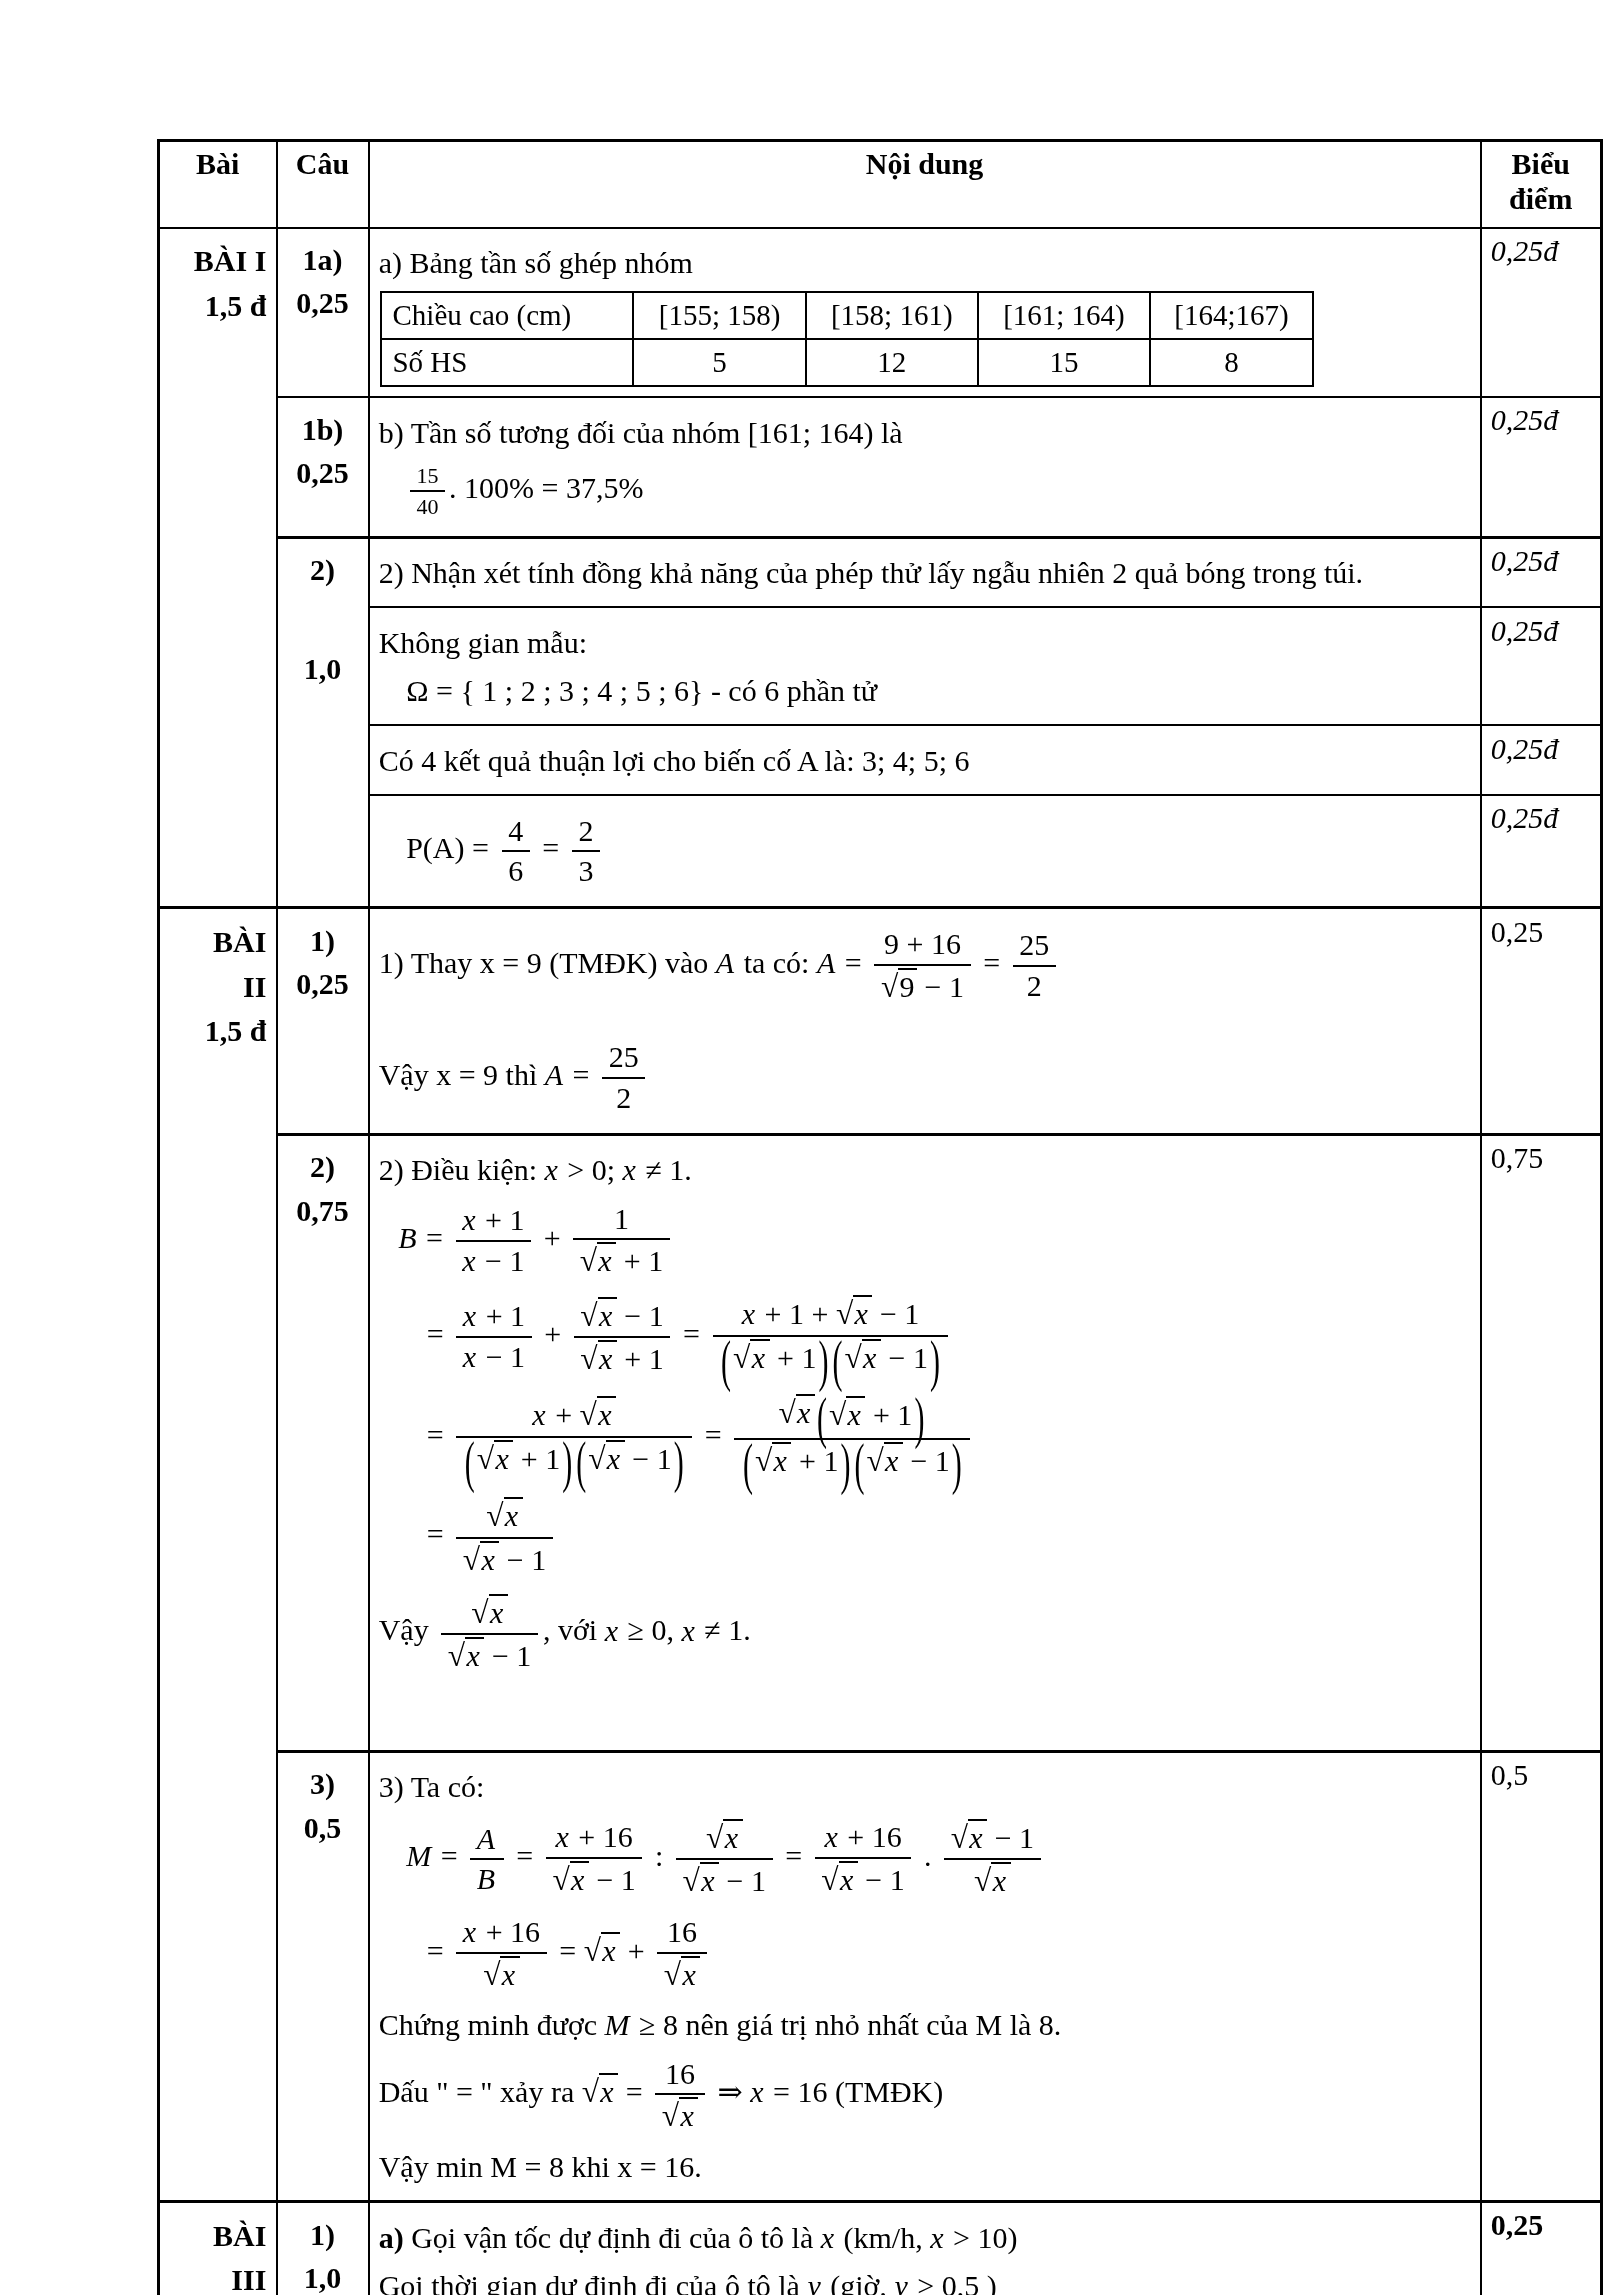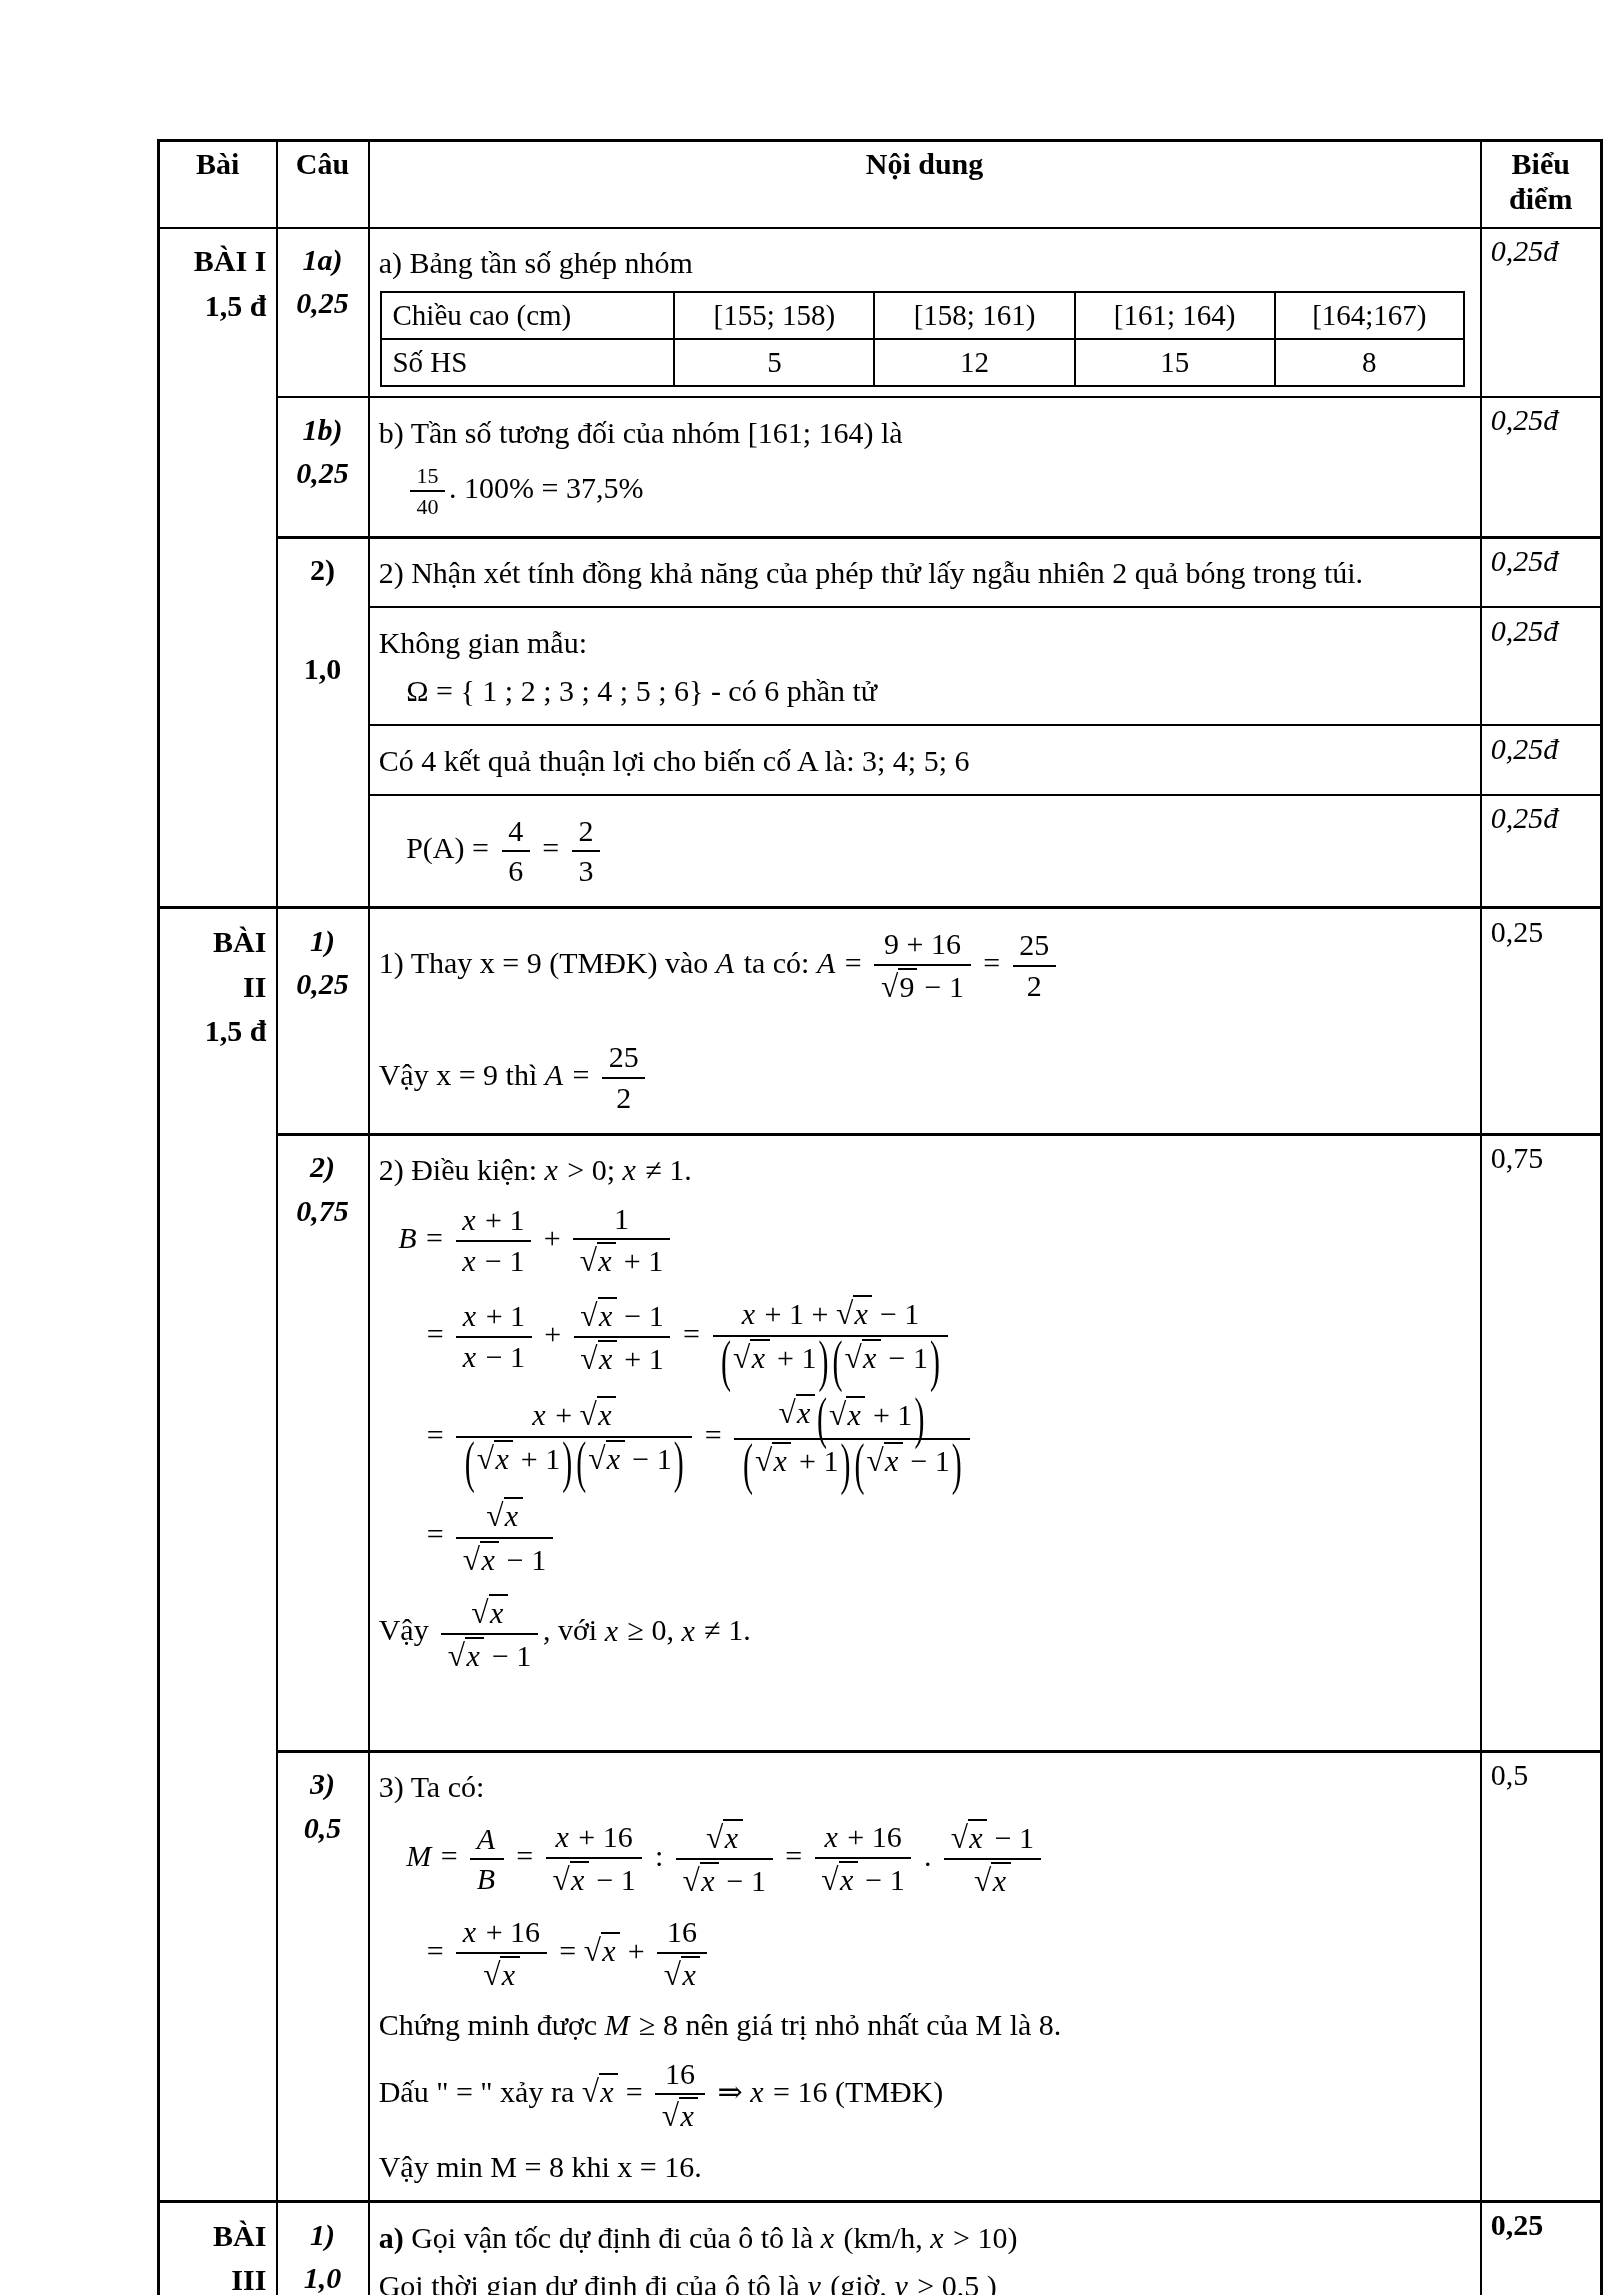--- a/index.html
+++ b/index.html
@@ -9,21 +9,21 @@
     font-weight:bold;font-size:35px;letter-spacing:0.7px;}
   table.main{position:absolute;left:157px;top:139px;width:1442px;
     border-collapse:collapse;table-layout:fixed;border:3.9px solid #000;}
   table.main td{border:2px solid #000;box-sizing:border-box;padding:5.2px 9.2px;
     font-size:30px;vertical-align:top;overflow:visible;}
   tr.sep td{border-top-width:3.9px;}
   .hcell{font-weight:bold;text-align:center;vertical-align:middle;font-size:33px;line-height:1.15;}
   .bai-cell{font-weight:bold;text-align:center;vertical-align:middle;font-size:31px;}
   .bai-cell div{margin:10.5px 0;text-align:right;}
   .cau-cell{font-weight:bold;text-align:center;font-size:31px;}
-  .cau-mid{vertical-align:middle;font-style:italic;}
+  .cau-mid{vertical-align:middle;}
   .cau-mid div{margin:9.2px 0;}
   .cau-top{vertical-align:top;}
   .cau-top div:first-child{margin-top:9.2px;}
   .cau-top div + div{margin-top:65px;}
   .score{text-align:left;font-size:30px;}
   .score-i{font-style:italic;vertical-align:middle;}
   .score-top{vertical-align:top;padding-top:10.5px;}
   .score-b{font-weight:bold;}
   .content{vertical-align:top;}
   .mline{margin:9.2px 0;line-height:1.3;}
@@ -39,21 +39,21 @@
   .frac .n{display:block;padding:0.7px 6.5px 2px 6.5px;}
   .frac .d{display:block;border-top:2.6px solid #000;padding:2px 6.5px 0.7px 6.5px;}
   .frac.sm{font-size:22px;margin:1.3px 3.9px;}
   .frac.sm .d{border-top-width:2px;}
   .rt{display:inline-block;white-space:nowrap;}
   .rs{font-size:1.05em;}
   .rb{display:inline-block;border-top:2.6px solid #000;padding:0 2.6px 0 1.3px;line-height:1.1;}
   .pgroup{display:inline-block;white-space:nowrap;vertical-align:middle;}
   .bp{display:inline-block;transform:scaleY(1.9);vertical-align:middle;margin:0 2px;font-weight:400;}
   
-  table.stat{border-collapse:collapse;margin:6.5px 0 3.9px 1.3px;width:1085px;border:2.6px solid #000;}
+  table.stat{border-collapse:collapse;margin:6.5px 0 3.9px 1.3px;width:934px;border:2.6px solid #000;}
   table.stat td{border:2px solid #000;text-align:center;font-size:29px;padding:3.9px 5.2px;height:47px;vertical-align:middle;}
   table.stat tr.sth td{border-bottom-width:2.6px;}
   table.stat td.first{text-align:left;padding-left:10.5px;}
 </style>
 </head>
 <body>
 
 <div class="page">
 
   <table class="main">

